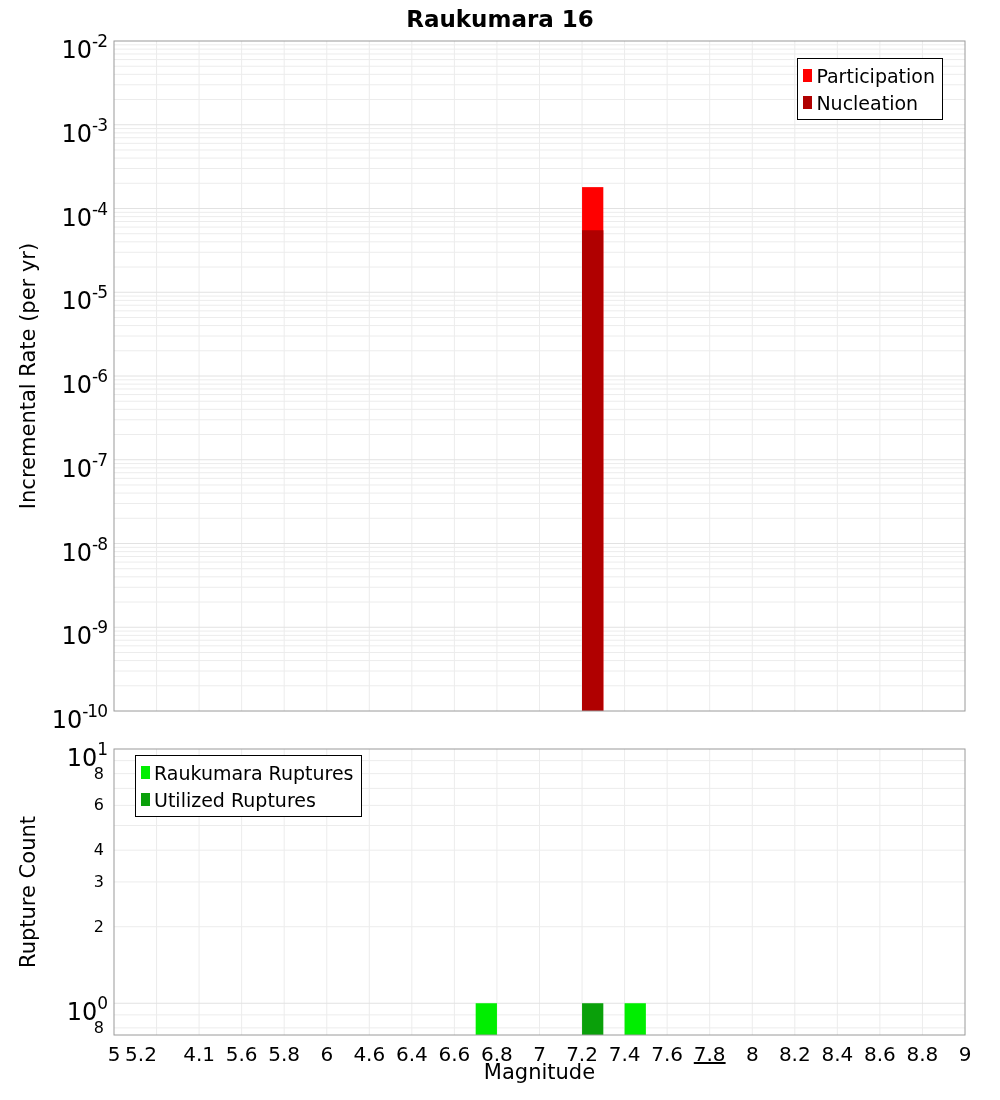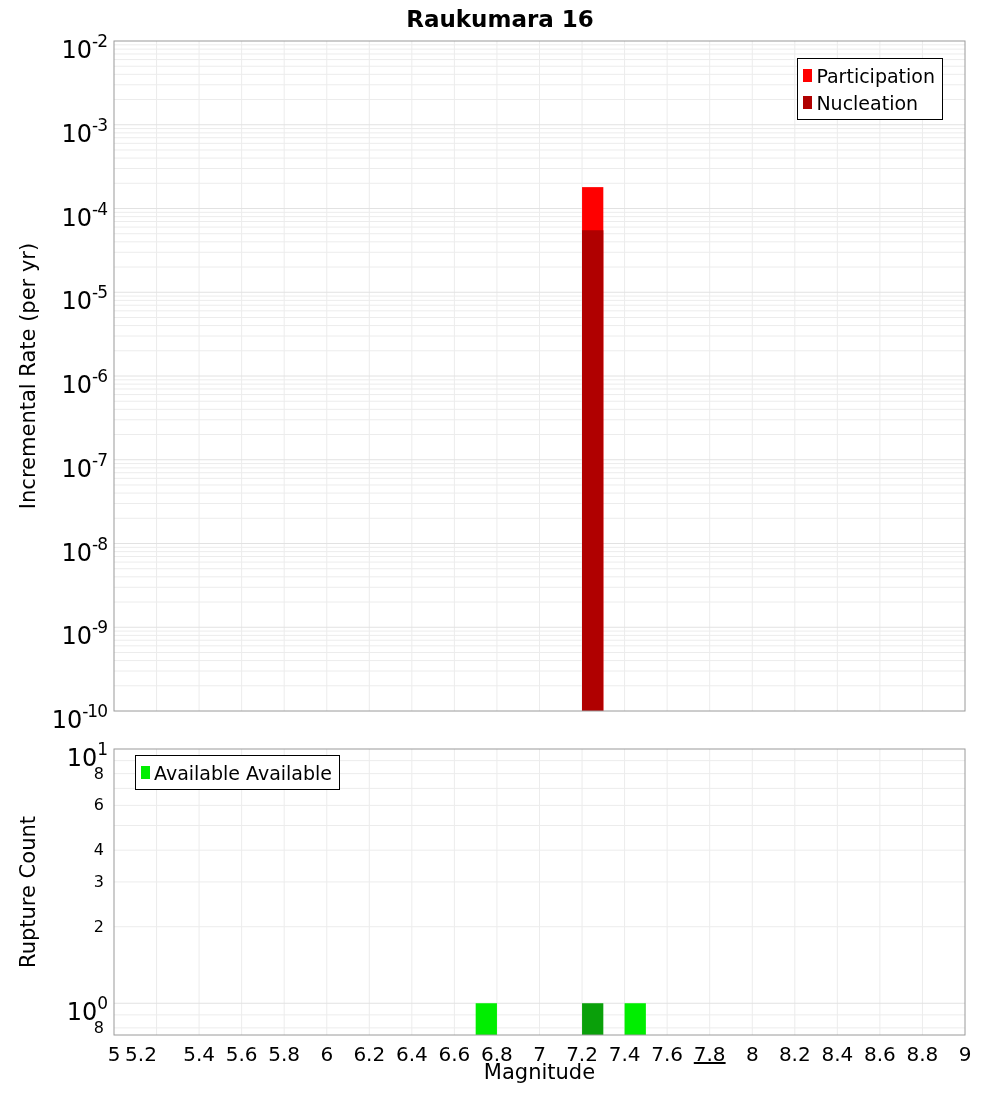--- a/index.html
+++ b/index.html
@@ -209,39 +209,43 @@
       <div class="ytick" style="left: 0px; width: 107px; top: 733px;"><span>10</span><sup>1</sup></div>
       <div class="ytick" style="left: 0px; width: 107px; top: 987.236px;"><span>10</span><sup>0</sup></div>
       <div class="ytick-minor" style="left: 0px; width: 104px; top: 765.638px;">8</div>
       <div class="ytick-minor" style="left: 0px; width: 104px; top: 797.402px;">6</div>
       <div class="ytick-minor" style="left: 0px; width: 104px; top: 842.171px;">4</div>
       <div class="ytick-minor" style="left: 0px; width: 104px; top: 873.935px;">3</div>
       <div class="ytick-minor" style="left: 0px; width: 104px; top: 918.703px;">2</div>
       <div class="ytick-minor" style="left: 0px; width: 104px; top: 1019.87px;">8</div>
       <div class="xtick" style="left: 82px; top: 1043px;">5</div>
       <div class="xtick" style="left: 109px; top: 1043px;">5.2</div>
-      <div class="xtick" style="left: 167.1px; top: 1043px;">5.4</div>
+      <div class="xtick" style="left: 167.1px; top: 1043px;">4.1</div>
       <div class="xtick" style="left: 209.65px; top: 1043px;">5.6</div>
       <div class="xtick" style="left: 252.2px; top: 1043px;">5.8</div>
       <div class="xtick" style="left: 294.75px; top: 1043px;">6</div>
-      <div class="xtick" style="left: 337.3px; top: 1043px;">6.2</div>
+      <div class="xtick" style="left: 337.3px; top: 1043px;">4.6</div>
       <div class="xtick" style="left: 379.85px; top: 1043px;">6.4</div>
       <div class="xtick" style="left: 422.4px; top: 1043px;">6.6</div>
       <div class="xtick" style="left: 464.95px; top: 1043px;">6.8</div>
       <div class="xtick" style="left: 507.5px; top: 1043px;">7</div>
       <div class="xtick" style="left: 550.05px; top: 1043px;">7.2</div>
       <div class="xtick" style="left: 592.6px; top: 1043px;">7.4</div>
       <div class="xtick" style="left: 635.15px; top: 1043px;">7.6</div>
       <div class="xtick" style="left: 677.7px; top: 1043px; text-decoration: underline;">7.8</div>
       <div class="xtick" style="left: 720.25px; top: 1043px;">8</div>
       <div class="xtick" style="left: 762.8px; top: 1043px;">8.2</div>
       <div class="xtick" style="left: 805.35px; top: 1043px;">8.4</div>
       <div class="xtick" style="left: 847.9px; top: 1043px;">8.6</div>
       <div class="xtick" style="left: 890.45px; top: 1043px;">8.8</div>
       <div class="xtick" style="left: 933px; top: 1043px;">9</div>
       <div class="legend" style="left: 135px; top: 755px;">
         <div class="legend-row">
           <span class="legend-swatch" style="background: rgb(0, 238, 0);"></span>
-          <span class="legend-label">Available Available</span>
+          <span class="legend-label">Raukumara Ruptures</span>
+        </div>
+        <div class="legend-row">
+          <span class="legend-swatch" style="background: rgb(10, 160, 10);"></span>
+          <span class="legend-label">Utilized Ruptures</span>
         </div>
       </div>
     </div>
 </div>
 
 </body></html>

